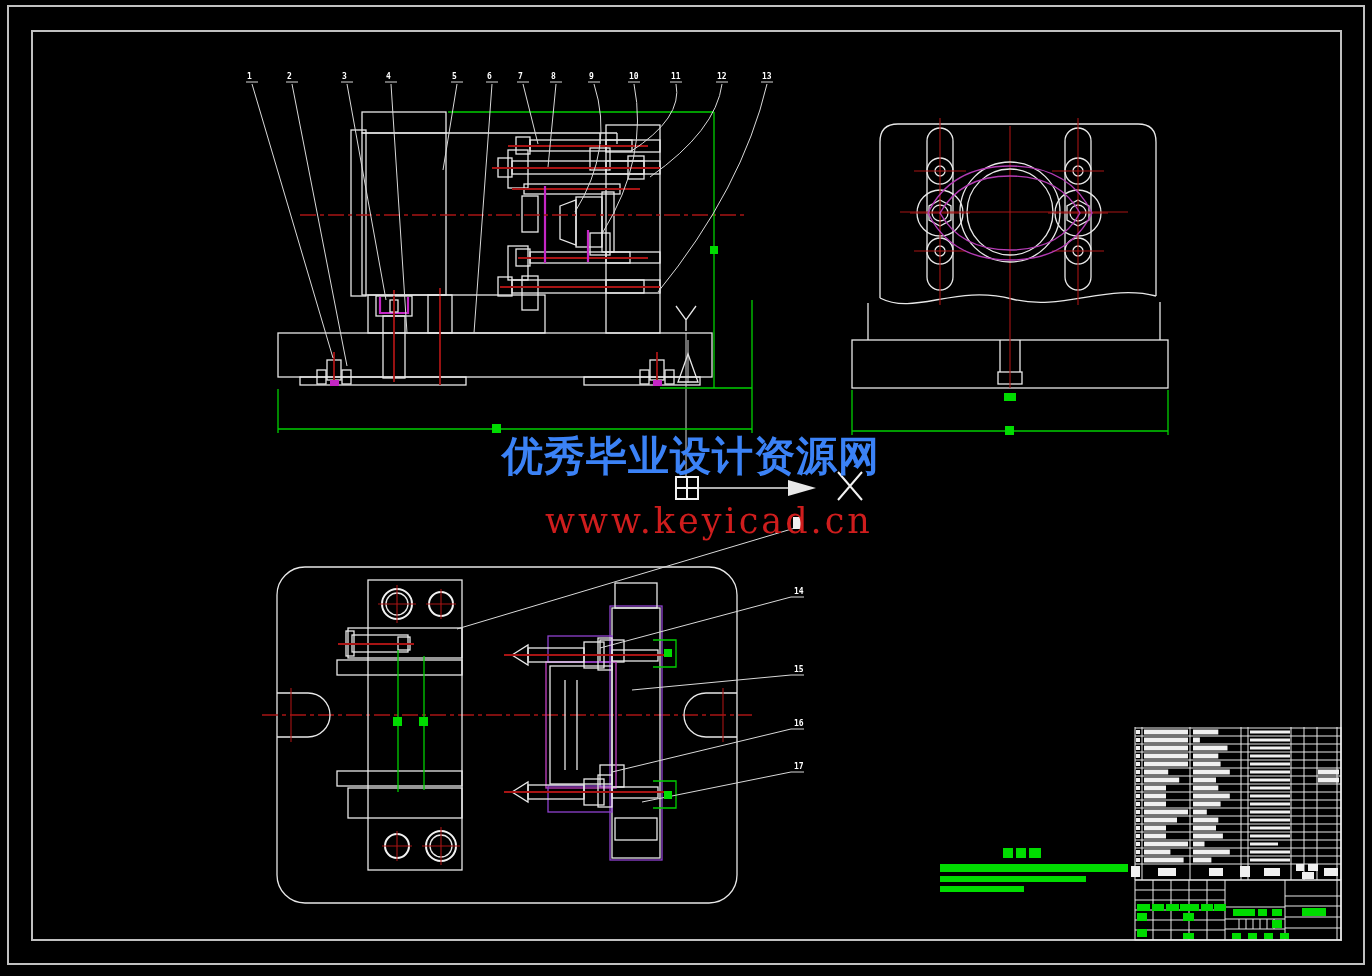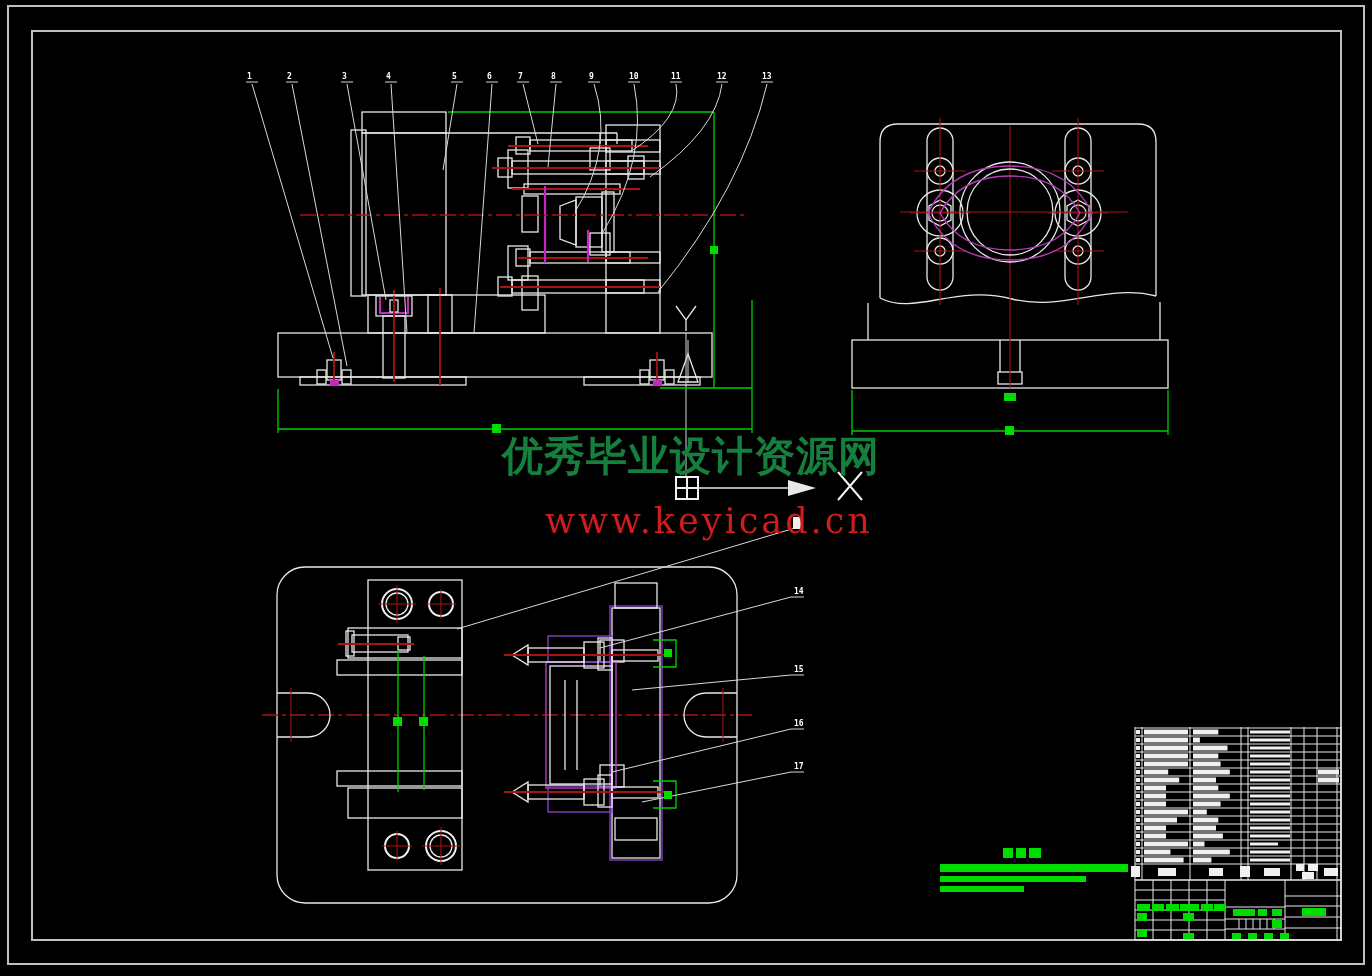--- a/index.html
+++ b/index.html
@@ -17,21 +17,21 @@
   .mg{stroke:#c526c5;fill:none;stroke-width:2.2px;}
   .mgt{stroke:#b43cb4;fill:none;stroke-width:1.4px;}
   .pu{stroke:#8f41cf;fill:none;stroke-width:1.3px;}
   .gn{stroke:#00cf00;fill:none;stroke-width:1.3px;}
   .gnf{fill:#00dc00;stroke:none;}
   .ld{stroke:#d9d9d9;fill:none;stroke-width:1px;}
   .tb{stroke:#e8e8e8;fill:none;stroke-width:1px;}
   .num{fill:#ffffff;font:bold 8px "DejaVu Sans Mono",monospace;}
   .wbar{fill:#f0f0f0;stroke:none;}
   
-  .wm1{position:absolute;left:502px;top:429px;color:#15803d;
+  .wm1{position:absolute;left:502px;top:429px;color:#3b82f6;
        font-family:"DejaVu Serif","Liberation Serif",serif;
        font-size:41px;font-weight:bold;letter-spacing:1px;white-space:nowrap;}
   .wm2{position:absolute;left:545px;top:501px;color:#cf1d1d;
        font-family:"DejaVu Serif","Liberation Serif",serif;
        font-size:35px;letter-spacing:3px;white-space:nowrap;text-align:center;}
 </style>
 </head>
 <body>
 
 <div class="page">

